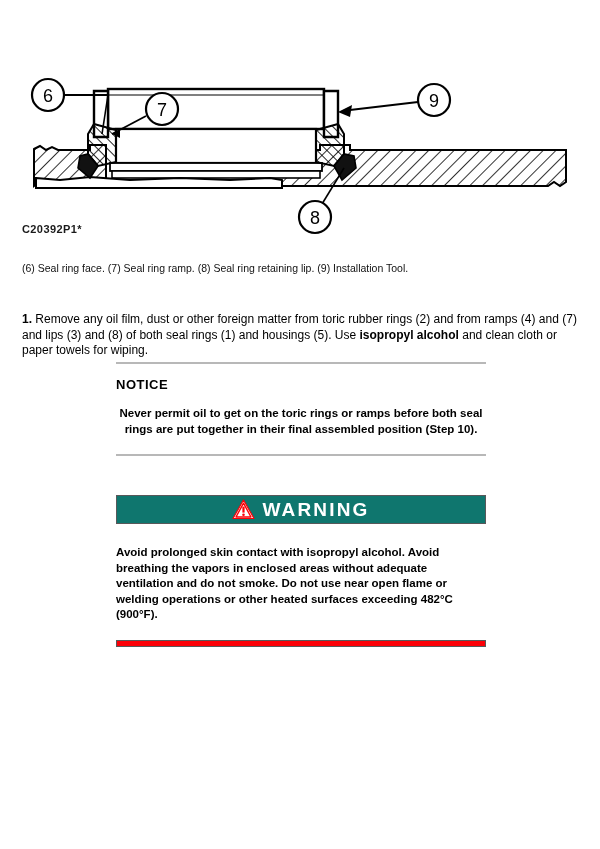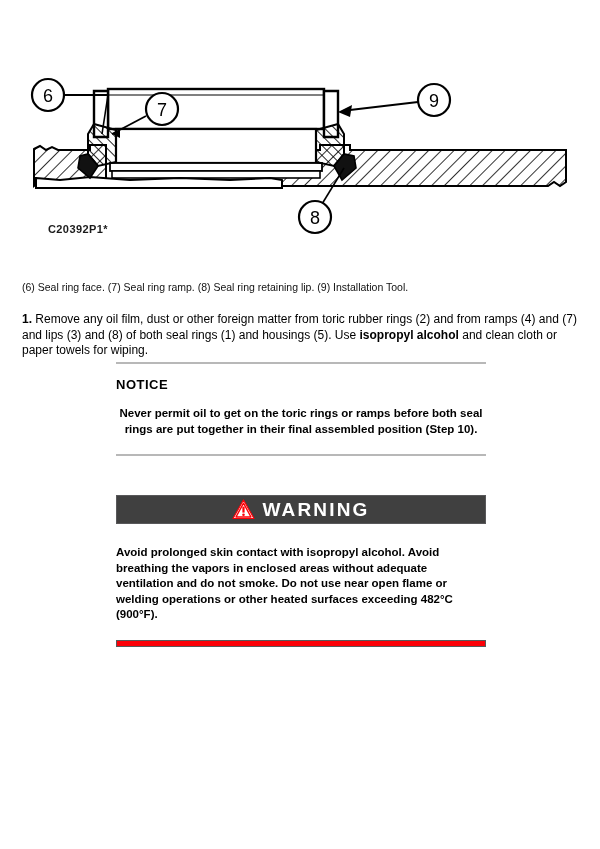--- a/index.html
+++ b/index.html
@@ -28,34 +28,34 @@
     position: absolute;
     left: 20px;
     top: 62px;
     width: 560px;
     height: 190px;
   }
   .figure-svg { display: block; }
 
   .figure-code {
     position: absolute;
-    left: 48px;
+    left: 22px;
     top: 223px;
     font-size: 11px;
     font-weight: bold;
     letter-spacing: 0.4px;
     color: #1a1a1a;
     white-space: nowrap;
   }
 
   
   .caption {
     position: absolute;
     left: 22px;
-    top: 280px;
+    top: 261px;
     width: 556px;
     font-size: 10.5px;
     line-height: 14px;
     color: #111111;
   }
 
   
   .step-para {
     position: absolute;
     left: 22px;
@@ -96,21 +96,21 @@
   }
 
   
   .warning-block {
     position: absolute;
     left: 116px;
     top: 495px;
     width: 370px;
   }
   .warning-banner {
-    background: #404040;
+    background: #0f766e;
     border: 1.5px solid #58585a;
     height: 29px;
     display: flex;
     align-items: center;
     justify-content: center;
     gap: 7px;
     box-sizing: border-box;
   }
   .warn-tri { display: block; }
   .warning-label {

